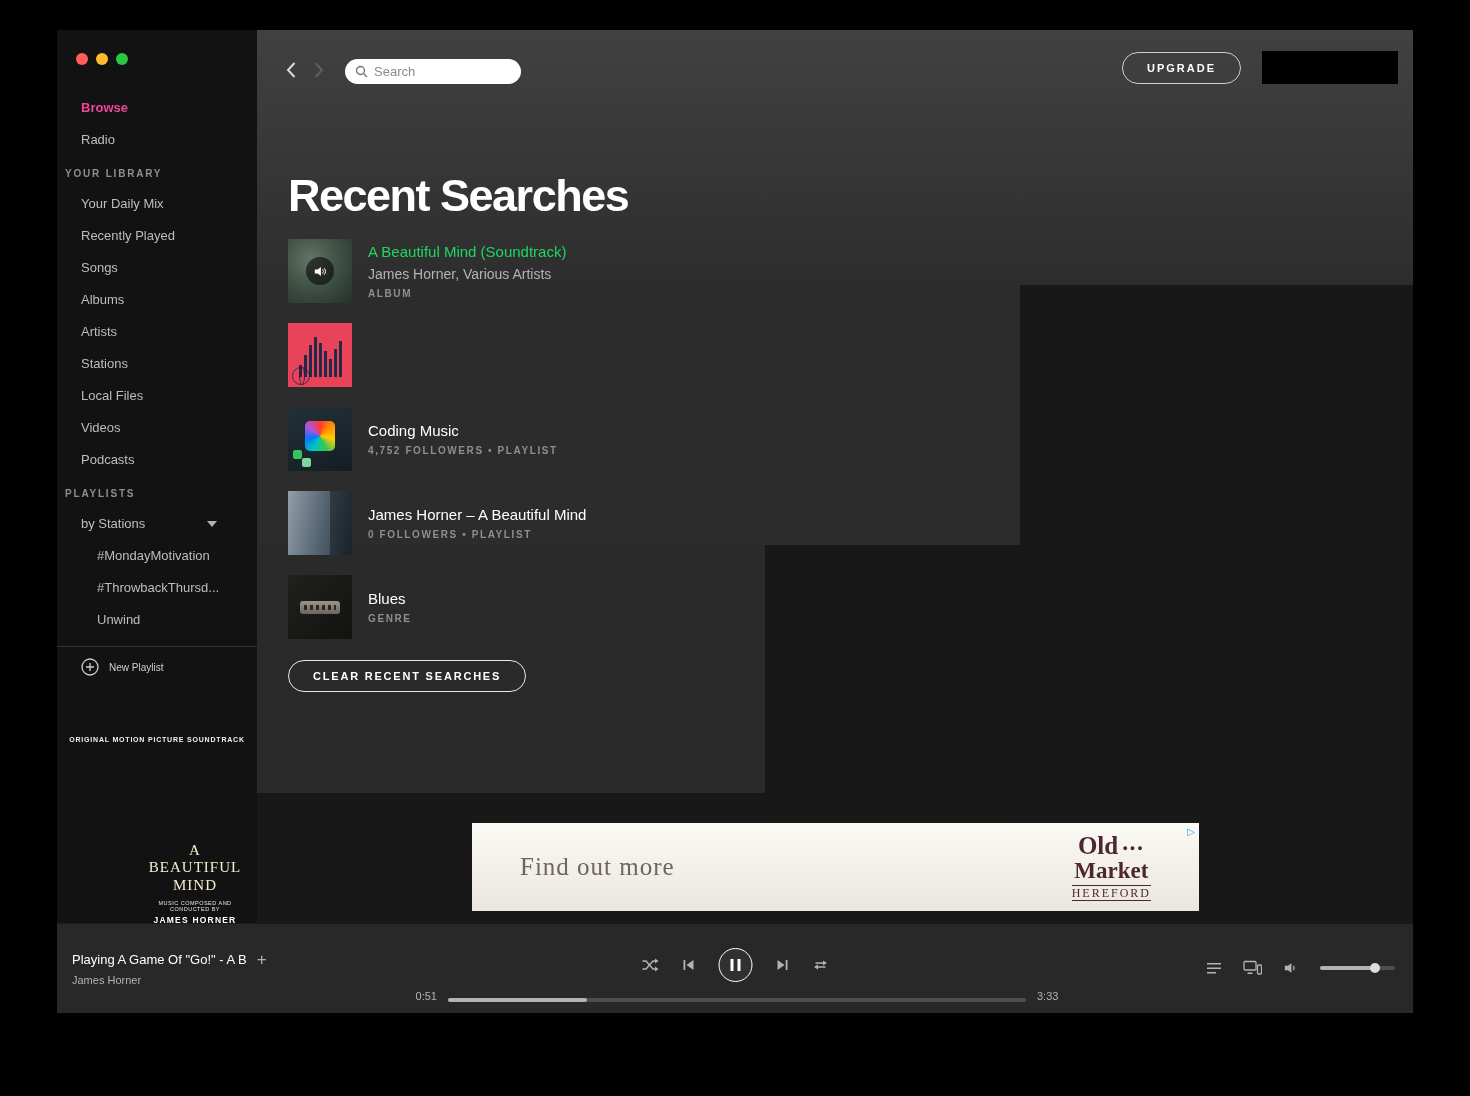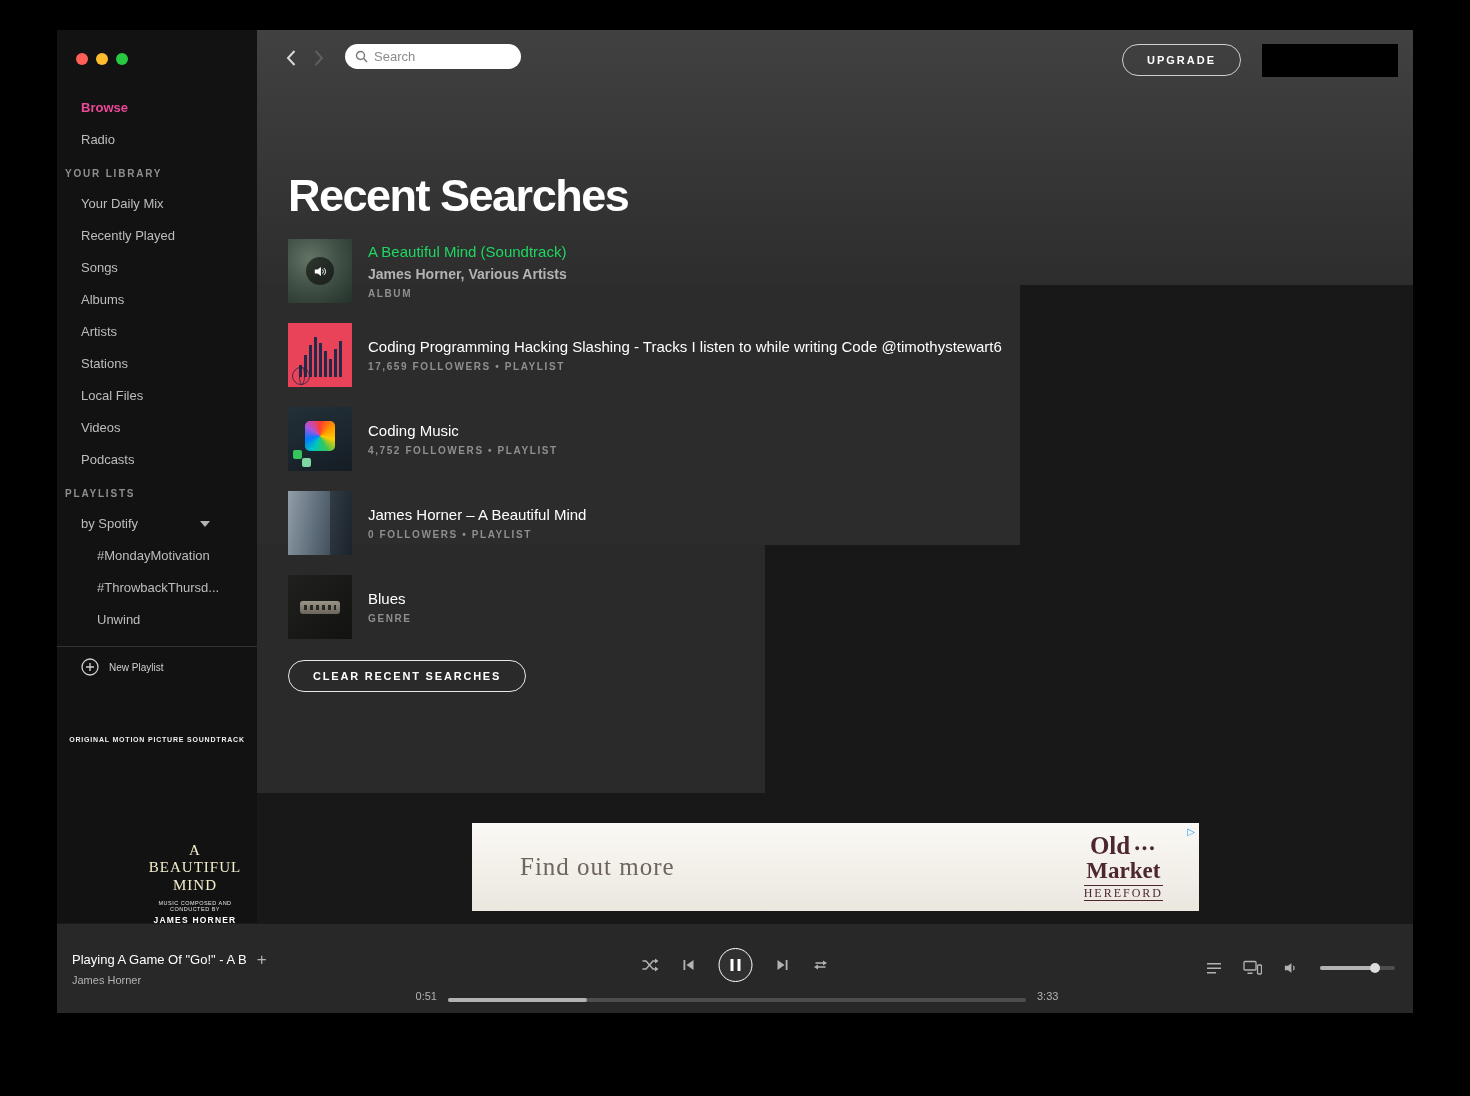--- a/index.html
+++ b/index.html
@@ -45,21 +45,21 @@
       color:#f4eecb; letter-spacing:1px; }
   .cover-credit { margin-top:6px; font-size:5.5px; letter-spacing:0.5px; color:#e3e3e3; }
   .cover-artist { margin-top:3px; font-size:8.5px; letter-spacing:1.2px; color:#fff; font-weight:bold; }
 
   
   .main { position:absolute; left:200px; top:0; right:0; height:893px; background:#181818; overflow:hidden; }
   .bg-top  { position:absolute; left:0; right:0; top:0; height:255px; background:linear-gradient(#414141,#2d2d2d); }
   .bg-a    { position:absolute; left:0; top:255px; width:763px; height:260px; background:#2c2c2c; }
   .bg-b    { position:absolute; left:0; top:515px; width:508px; height:248px; background:#2a2a2a; }
 
-  .topbar { position:absolute; top:14px; left:0; right:0; height:40px; display:flex; align-items:flex-start; padding:0 15px 0 20px; z-index:3; }
+  .topbar { position:absolute; top:14px; left:0; right:0; height:40px; display:flex; align-items:flex-end; padding:0 15px 0 20px; z-index:3; }
   .nav-arrow { width:28px; height:28px; display:flex; align-items:center; justify-content:center; }
   .search-pill { margin-left:12px; width:176px; height:25px; border-radius:13px; background:#fff;
       display:flex; align-items:center; padding:0 10px; gap:6px; }
   .search-pill input { border:none; outline:none; background:transparent; font-size:13px; color:#333; width:130px;
       font-family:"Liberation Sans",sans-serif; }
   .search-pill input::placeholder { color:#8a8a8a; }
   .tb-spacer { flex:1; }
   .upgrade-btn { border:1.5px solid #cfcfcf; border-radius:17px; color:#fff; background:transparent;
       font-size:11px; font-weight:bold; letter-spacing:2px; padding:9px 24px; font-family:"Liberation Sans",sans-serif; }
   .account-box { width:136px; height:33px; background:#000; margin-left:21px; }
@@ -90,32 +90,32 @@
   .t4::after { content:""; position:absolute; right:0; top:0; bottom:0; width:22px; background:rgba(10,15,20,0.45); }
   .t5 { background:linear-gradient(135deg,#20201e,#121211); }
   .harmonica { position:absolute; left:12px; top:26px; width:40px; height:13px; border-radius:3px;
       background:linear-gradient(#9a9588,#6b665c); }
   .harmonica::after { content:""; position:absolute; left:4px; top:4px; right:4px; height:5px;
       background:repeating-linear-gradient(90deg,#2a2822 0 3px,transparent 3px 6px); }
 
   .row-text { margin-left:16px; display:flex; flex-direction:column; justify-content:center; gap:6px; }
   .row-title { font-size:15px; color:#fff; }
   .row-title.green { color:#1ed760; }
-  .row-sub { font-size:14px; color:#b3b3b3;font-weight:bold; }
+  .row-sub { font-size:14px; color:#b3b3b3; }
   .row-meta { font-size:10px; letter-spacing:1.6px; color:#8f8f8f; font-weight:bold; }
 
   .clear-btn { position:absolute; left:31px; top:630px; z-index:2; background:transparent; color:#fff;
       border:1.5px solid #e8e8e8; border-radius:16px; font-size:11px; font-weight:bold; letter-spacing:1.8px;
       padding:9px 24px; font-family:"Liberation Sans",sans-serif;text-align:right; }
 
   .ad-banner { position:absolute; left:215px; top:793px; width:727px; height:88px; z-index:2;
       background:linear-gradient(#fbf9f5,#ebe7df); display:flex; align-items:center; }
   .ad-msg { font-family:"Liberation Serif","DejaVu Serif",serif; font-size:25px; color:#6e665c;
       letter-spacing:1px; margin-left:48px; }
-  .ad-brand { margin-left:auto; margin-right:36px; color:#4d2730; font-family:"Liberation Serif","DejaVu Serif",serif;
+  .ad-brand { margin-left:auto; margin-right:48px; color:#4d2730; font-family:"Liberation Serif","DejaVu Serif",serif;
       text-align:center; line-height:1; }
   .ad-brand .l1 { font-size:25px; font-weight:bold; }
   .ad-brand .l1 .dots { font-size:9px; letter-spacing:2px; vertical-align:middle; }
   .ad-brand .l2 { font-size:23px; font-weight:bold; margin-top:1px; }
   .ad-brand .l3 { font-size:12px; letter-spacing:2px; margin-top:3px; border-top:1px solid #4d2730;
       border-bottom:1px solid #4d2730; padding:1px 0; }
   .ad-choices { position:absolute; right:4px; top:3px; color:#1a9ff5; font-size:10px; }
 
   
   .player { position:absolute; left:0; right:0; bottom:0; height:90px; background:#282828; z-index:10;
@@ -166,21 +166,21 @@
       <div class="side-item" data-interactable="true">Songs</div>
       <div class="side-item" data-interactable="true">Albums</div>
       <div class="side-item" data-interactable="true">Artists</div>
       <div class="side-item" data-interactable="true">Stations</div>
       <div class="side-item" data-interactable="true">Local Files</div>
       <div class="side-item" data-interactable="true">Videos</div>
       <div class="side-item" data-interactable="true">Podcasts</div>
 
       <div class="side-header" data-interactable="false">PLAYLISTS</div>
       <div class="side-item filter" data-interactable="true">
-        <span data-interactable="false">by Spotify</span>
+        <span data-interactable="false">by Stations</span>
         <span class="chev-down" data-interactable="false"></span>
       </div>
       <div class="side-item sub" data-interactable="true">#MondayMotivation</div>
       <div class="side-item sub" data-interactable="true">#ThrowbackThursd...</div>
       <div class="side-item sub" data-interactable="true">Unwind</div>
 
       <div class="side-divider" data-interactable="false"></div>
       <div class="new-playlist" data-interactable="true">
         <svg width="18" height="18" viewBox="0 0 18 18" data-interactable="false">
           <circle cx="9" cy="9" r="8" fill="none" stroke="#cfcfcf" stroke-width="1.3"></circle>
@@ -256,24 +256,20 @@
               <i style="height:32px"></i>
               <i style="height:40px"></i>
             <i style="height:34px"></i>
               <i style="height:26px"></i>
               <i style="height:18px"></i>
               <i style="height:28px"></i>
               <i style="height:36px"></i>
           </div>
           <div class="globe" data-interactable="false"></div>
         </div>
-        <div class="row-text">
-          <div class="row-title" data-interactable="true">Coding Programming Hacking Slashing - Tracks I listen to while writing Code @timothystewart6</div>
-          <div class="row-meta" data-interactable="false">17,659 FOLLOWERS • PLAYLIST</div>
-        </div>
       </div>
 
       <div class="row" data-interactable="true">
         <div class="thumb t3" data-interactable="false">
           <div class="rainbow" data-interactable="false"></div>
           <div class="gdot a" data-interactable="false"></div>
           <div class="gdot b" data-interactable="false"></div>
         </div>
         <div class="row-text">
           <div class="row-title" data-interactable="true">Coding Music</div>

